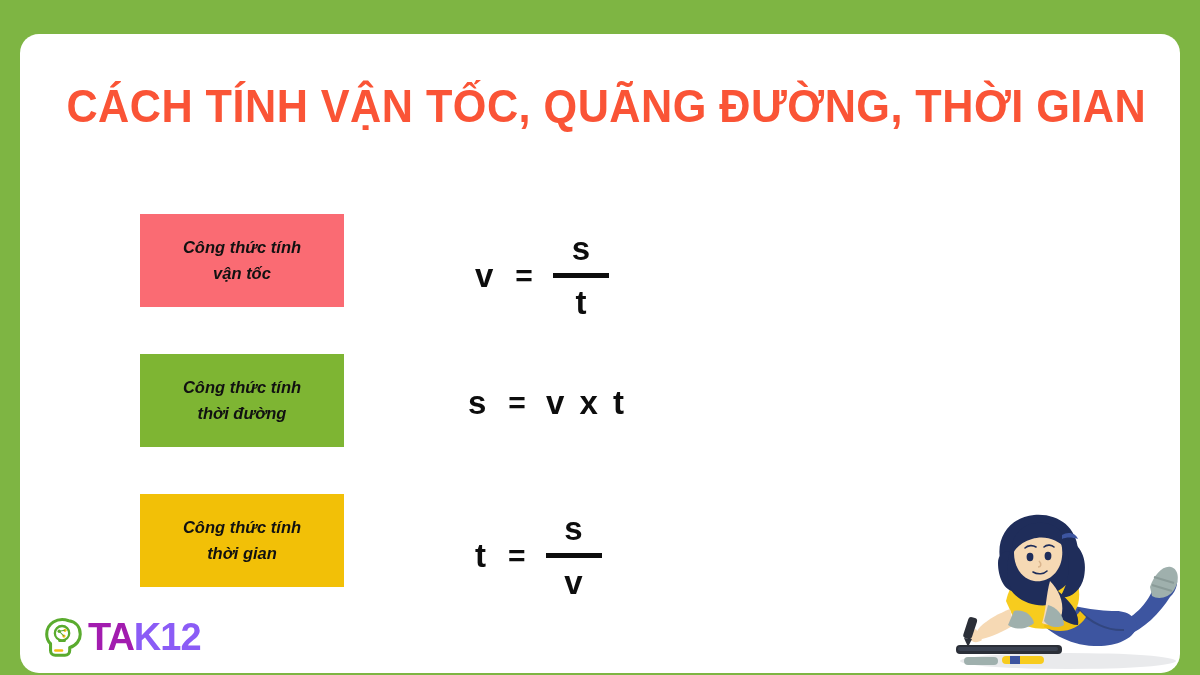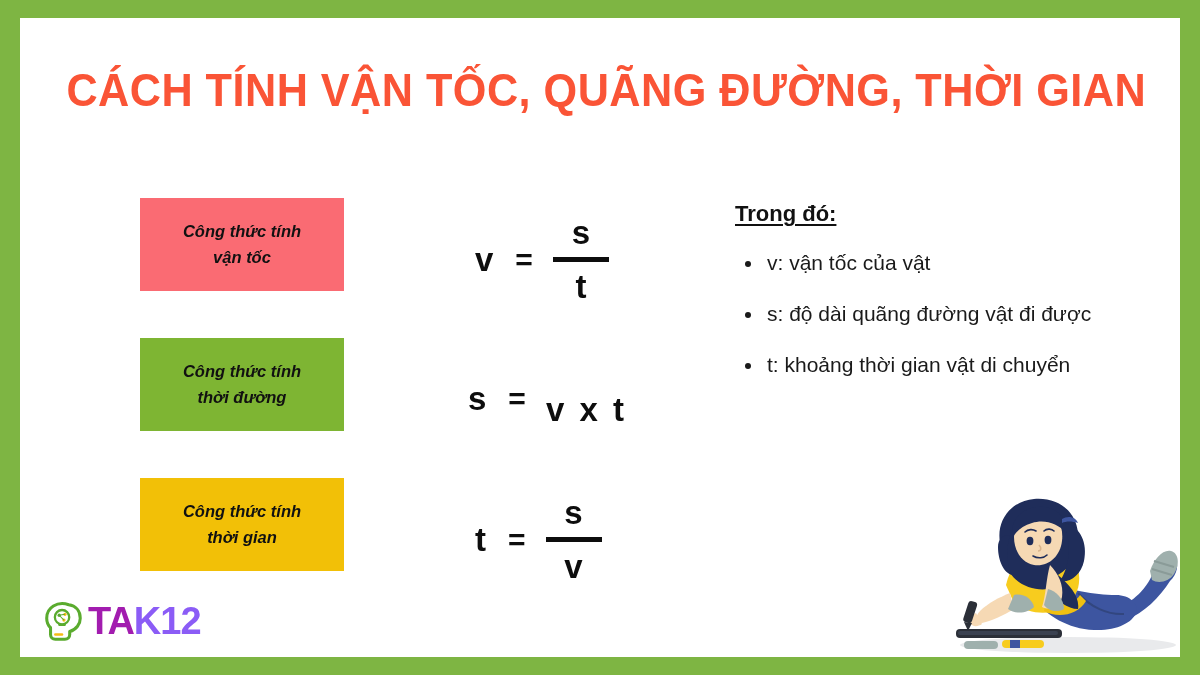--- a/index.html
+++ b/index.html
@@ -16,25 +16,26 @@
   #slide {
     position: relative;
     width: 1200px;
     height: 675px;
     background: #7eb543;
   }
 
   #canvas {
     position: absolute;
     left: 20px;
-    top: 18px;
+    top: 34px;
     width: 1160px;
     height: 639px;
     background: #ffffff;
     overflow: hidden;
+    border-radius: 19px;
   }
 
   
   #title {
     position: absolute;
     left: 0;
     top: 44px;
     width: 1160px;
     text-align: center;
     color: #fa5436;
@@ -77,21 +78,21 @@
     display: flex;
     align-items: center;
     font-size: 33px;
   }
   #formula-velocity { left: 455px; top: 195px; }
   #formula-distance { left: 448px; top: 350px; }
   #formula-time     { left: 455px; top: 475px; }
 
   .f-lhs { font-size: 33px; font-weight: bold; }
   .f-eq  { font-size: 30px; font-weight: bold; margin: 0 20px 0 22px; }
-  .f-inline { font-size: 33px; font-weight: bold; letter-spacing: 3px; margin-top: 23px; }
+  .f-inline { font-size: 33px; font-weight: bold; letter-spacing: 3px; }
 
   .frac {
     display: inline-flex;
     flex-direction: column;
     align-items: center;
     line-height: 1;
   }
   .frac .num, .frac .den {
     font-size: 33px;
     font-weight: bold;
@@ -210,37 +211,20 @@
     <div class="formula" id="formula-time">
       <span class="f-lhs">t</span>
       <span class="f-eq">=</span>
       <span class="frac">
         <span class="num">s</span>
         <span class="bar"></span>
         <span class="den">v</span>
       </span>
     </div>
 
-    <div id="legend">
-      <div id="legend-title">Trong đó:</div>
-      <ul id="legend-list">
-        <li>
-          <span class="dot"></span>
-          <span>v: vận tốc của vật</span>
-        </li>
-        <li>
-          <span class="dot"></span>
-          <span>s: độ dài quãng đường vật đi được</span>
-        </li>
-        <li>
-          <span class="dot"></span>
-          <span>t: khoảng thời gian vật di chuyển</span>
-        </li>
-      </ul>
-    </div>
 
     <div id="logo">
       <svg id="logo-mark" viewBox="0 0 48 48">
         <path d="M30 7 C18 3 7 10 7 21 C7 26 9 29 11 31 L11 38 C11 41 13 43 16 43 L26 43 C29 43 31 41 31 38 L31 35 C38 33 42 27 42 21 C42 13 37 8 30 7 Z" fill="none" stroke="#5aab2e" stroke-width="3.2" stroke-linejoin="round"></path>
         <circle cx="23" cy="20" r="7.5" fill="none" stroke="#5aab2e" stroke-width="2.4"></circle>
         <path d="M20 28 L26 28" stroke="#5aab2e" stroke-width="2.2" stroke-linecap="round"></path>
         <path d="M16 38 L23 38" stroke="#f5bc14" stroke-width="2.6" stroke-linecap="round"></path>
         <circle cx="20" cy="18" r="1.7" fill="#5aab2e"></circle>
         <circle cx="26" cy="17" r="1.7" fill="#f5bc14"></circle>
         <circle cx="25" cy="23" r="1.7" fill="#f5bc14"></circle>

